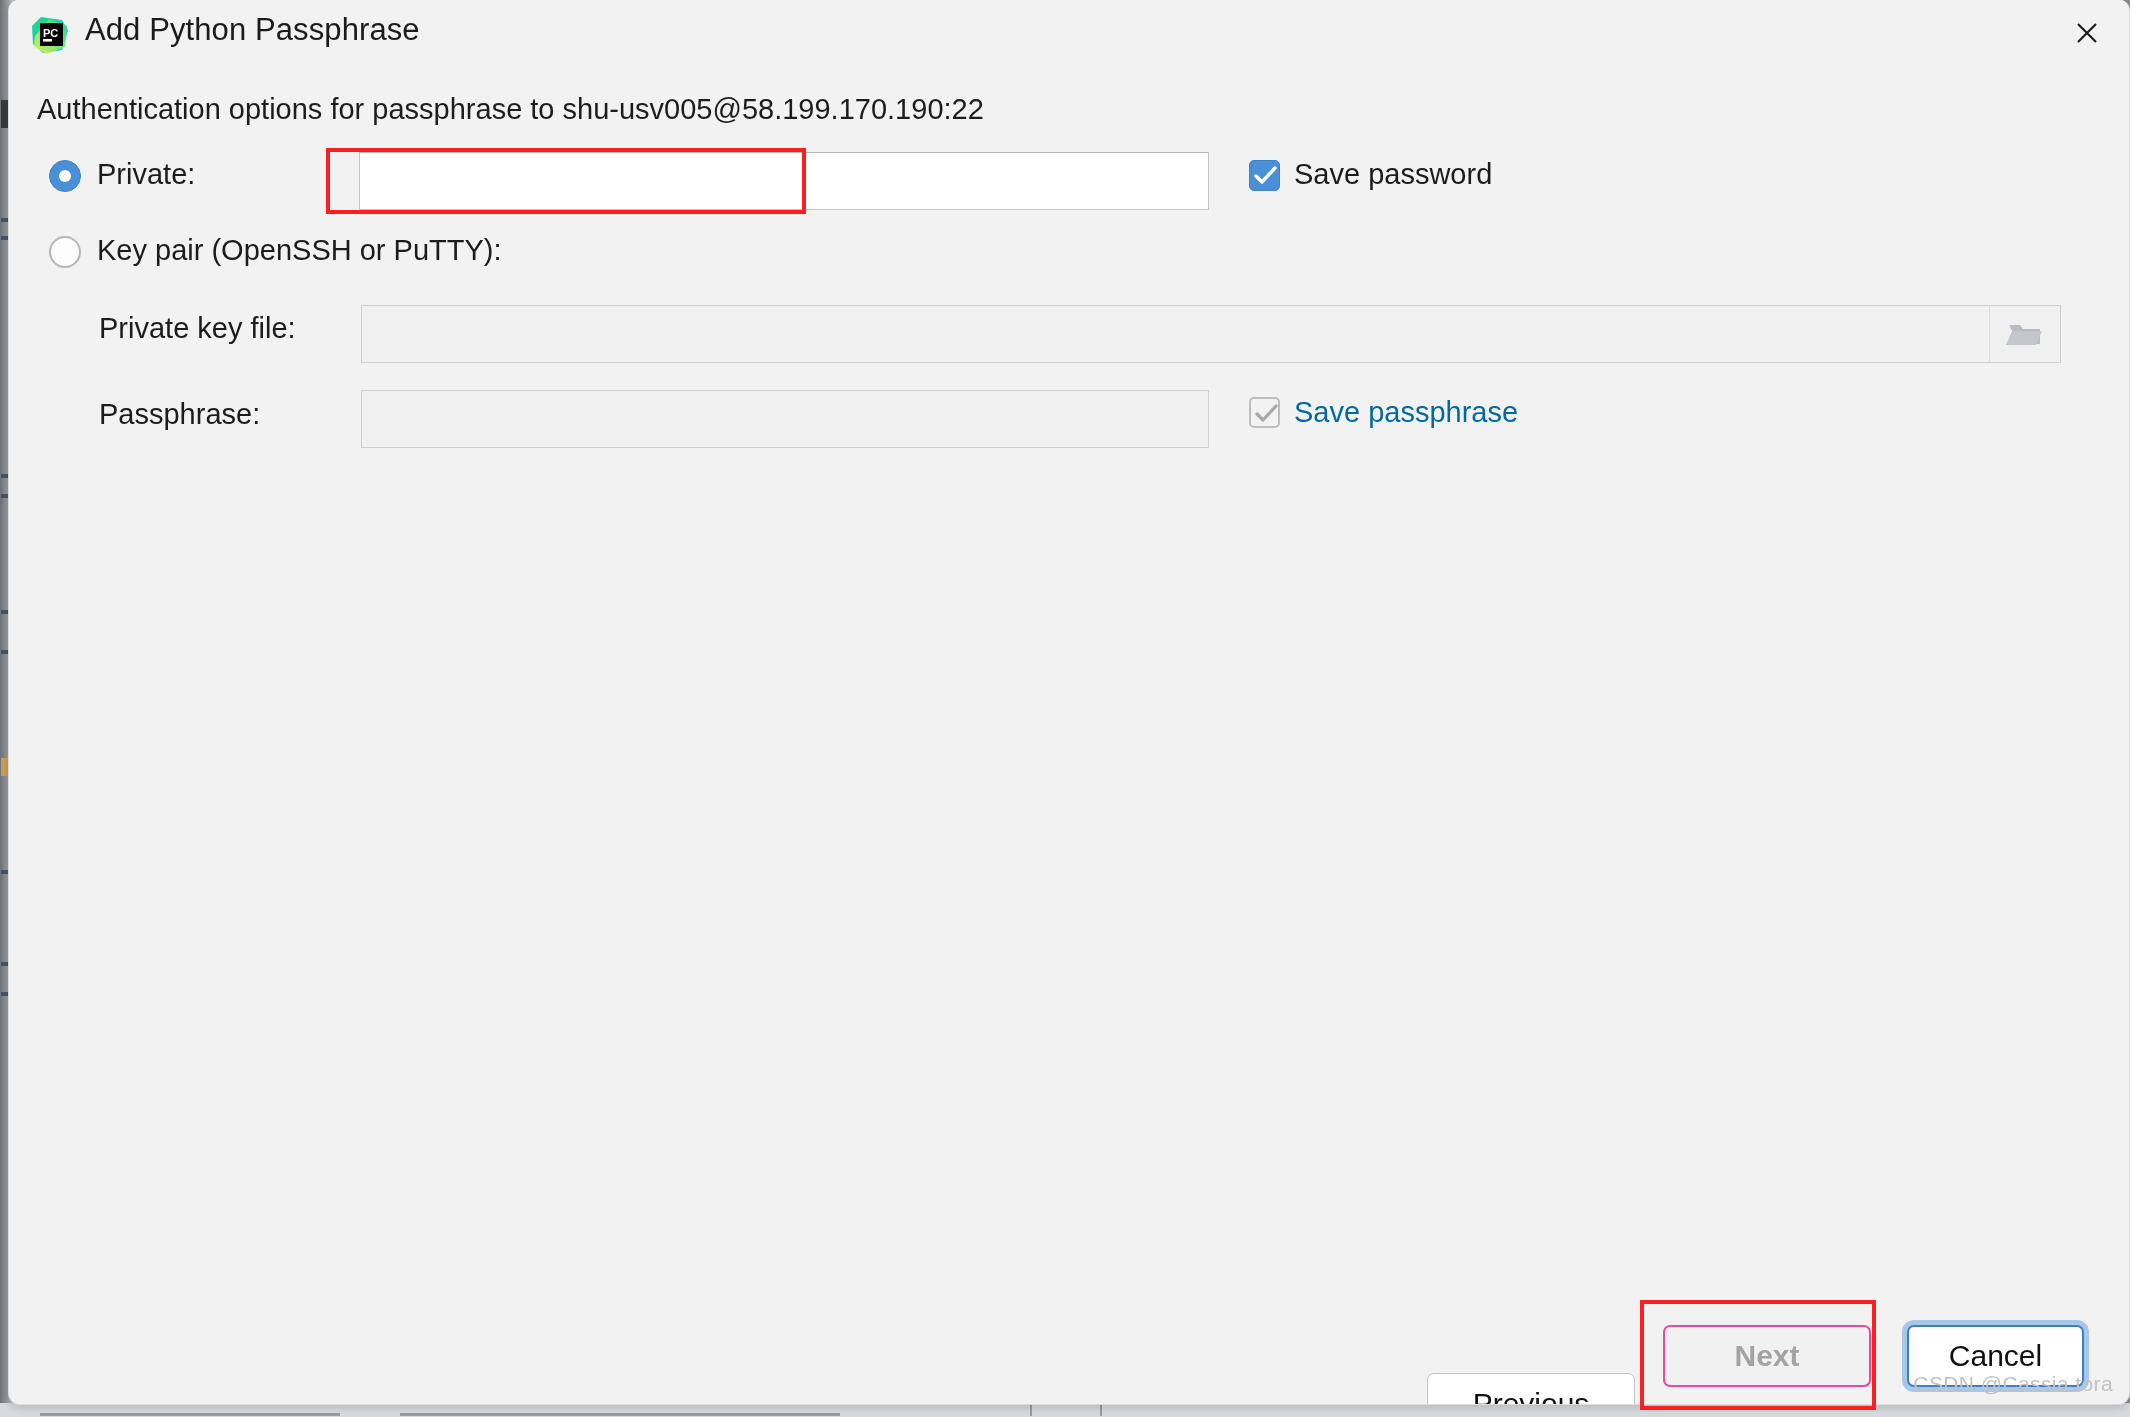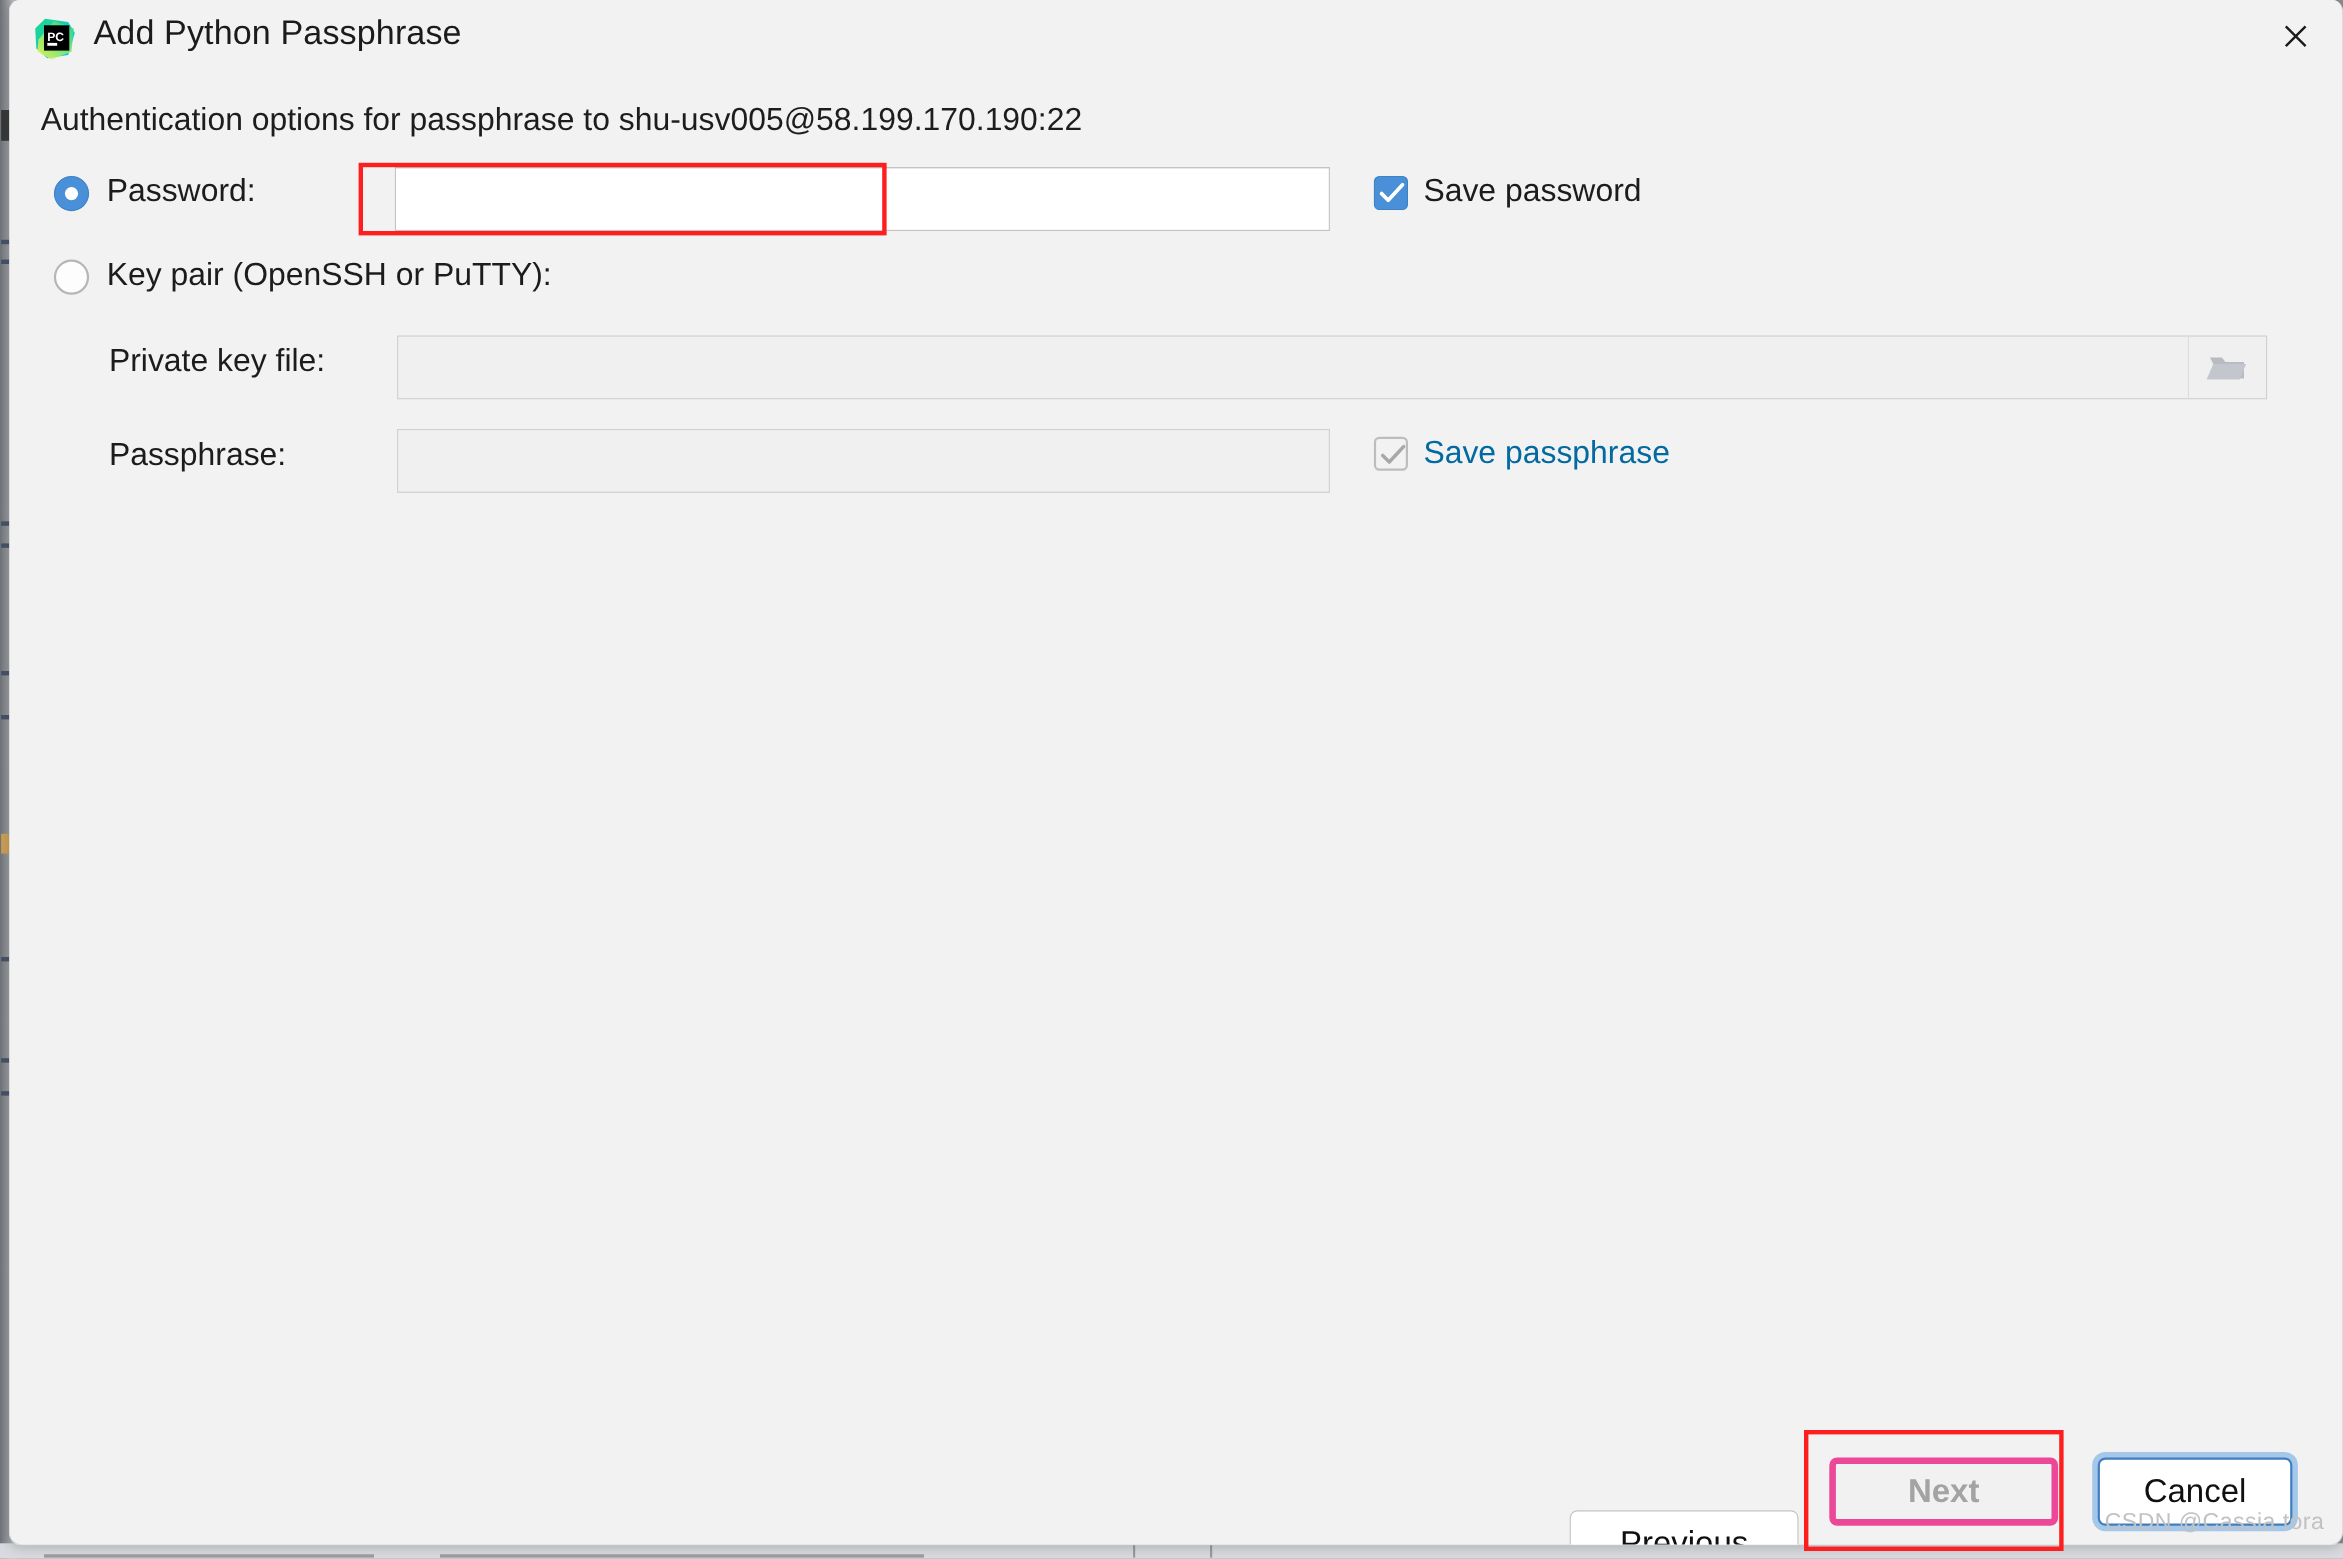--- a/index.html
+++ b/index.html
@@ -165,21 +165,21 @@
     cursor: default;
     white-space: nowrap;
   }
   .btn.normal {
     background: #ffffff;
     border: 1px solid #c4c4c4;
     color: #101010;
   }
   .btn.disabled {
     background: #f1f1f1;
-    border: 6px solid #ec4899;
+    border: 2px solid #ec4899;
     color: #a3a3a3;
     font-weight: bold;
   }
   .btn.focused {
     background: #ffffff;
     border: 2px solid #3f7fbf;
     color: #101010;
     box-shadow: 0 0 0 5px #a5c8ea;
   }
 
@@ -243,21 +243,21 @@
     <div id="close-btn">
       <svg width="26" height="26" viewBox="0 0 26 26">
         <path d="M4 4 L22 22 M22 4 L4 22" stroke="#1c1c1c" stroke-width="2.2" fill="none"></path>
       </svg>
     </div>
   </div>
 
   <div id="subtitle">Authentication options for passphrase to shu-usv005@58.199.170.190:22</div>
 
   <div class="radio on" style="left:40px; top:160px;"></div>
-  <div class="row-label" style="left:88px; top:158px;">Password:</div>
+  <div class="row-label" style="left:88px; top:158px;">Private:</div>
 
   <div class="field" style="left:350px; top:152px; width:850px; height:58px;">
     <input type="password" placeholder="" style="">
   </div>
 
   <div class="checkbox on" style="left:1240px; top:160px;">
     <svg width="23" height="21" viewBox="0 0 23 21">
       <path d="M2 10 L8 16 L21 2" stroke="#ffffff" stroke-width="3.4" fill="none" stroke-linecap="round" stroke-linejoin="round"></path>
     </svg>
   </div>

